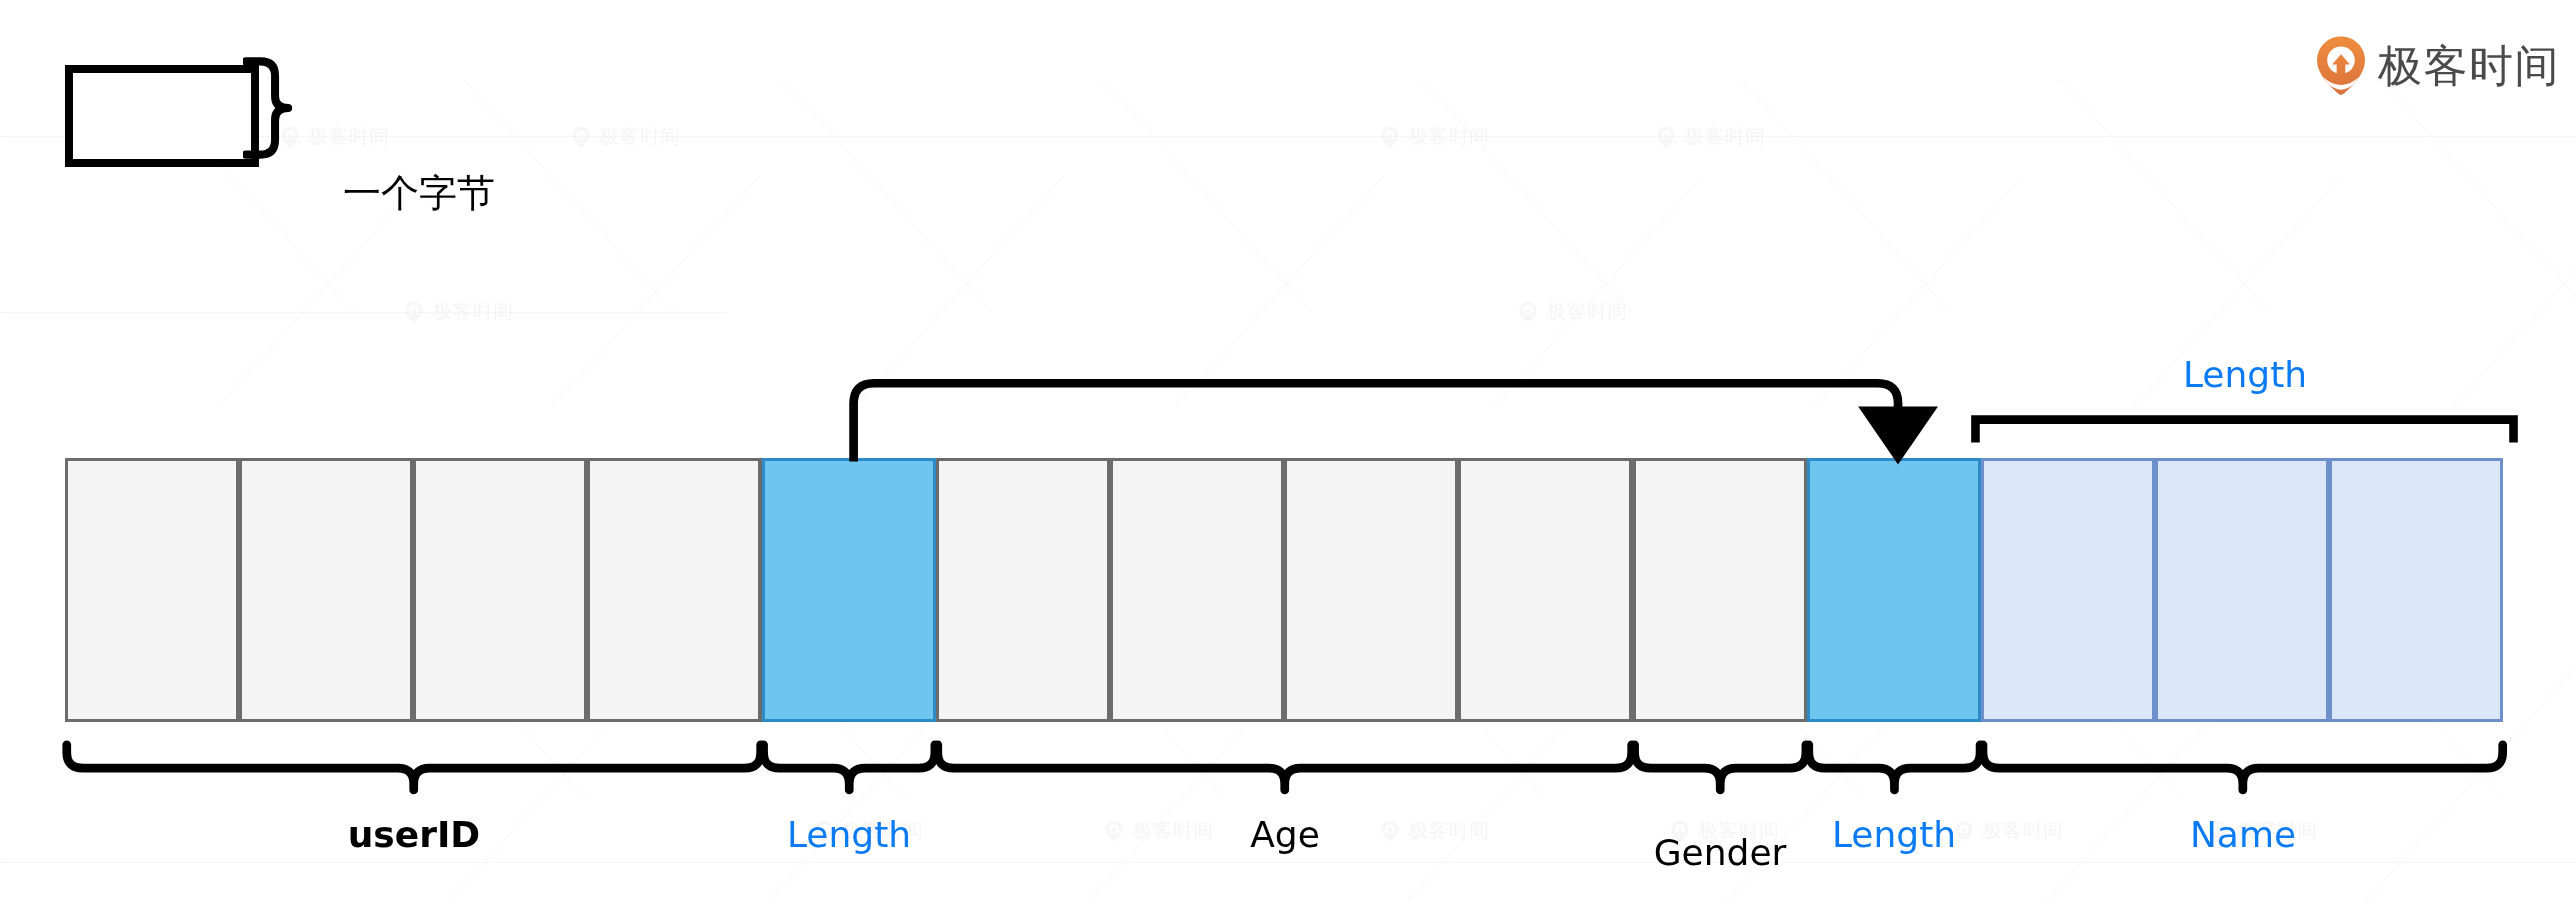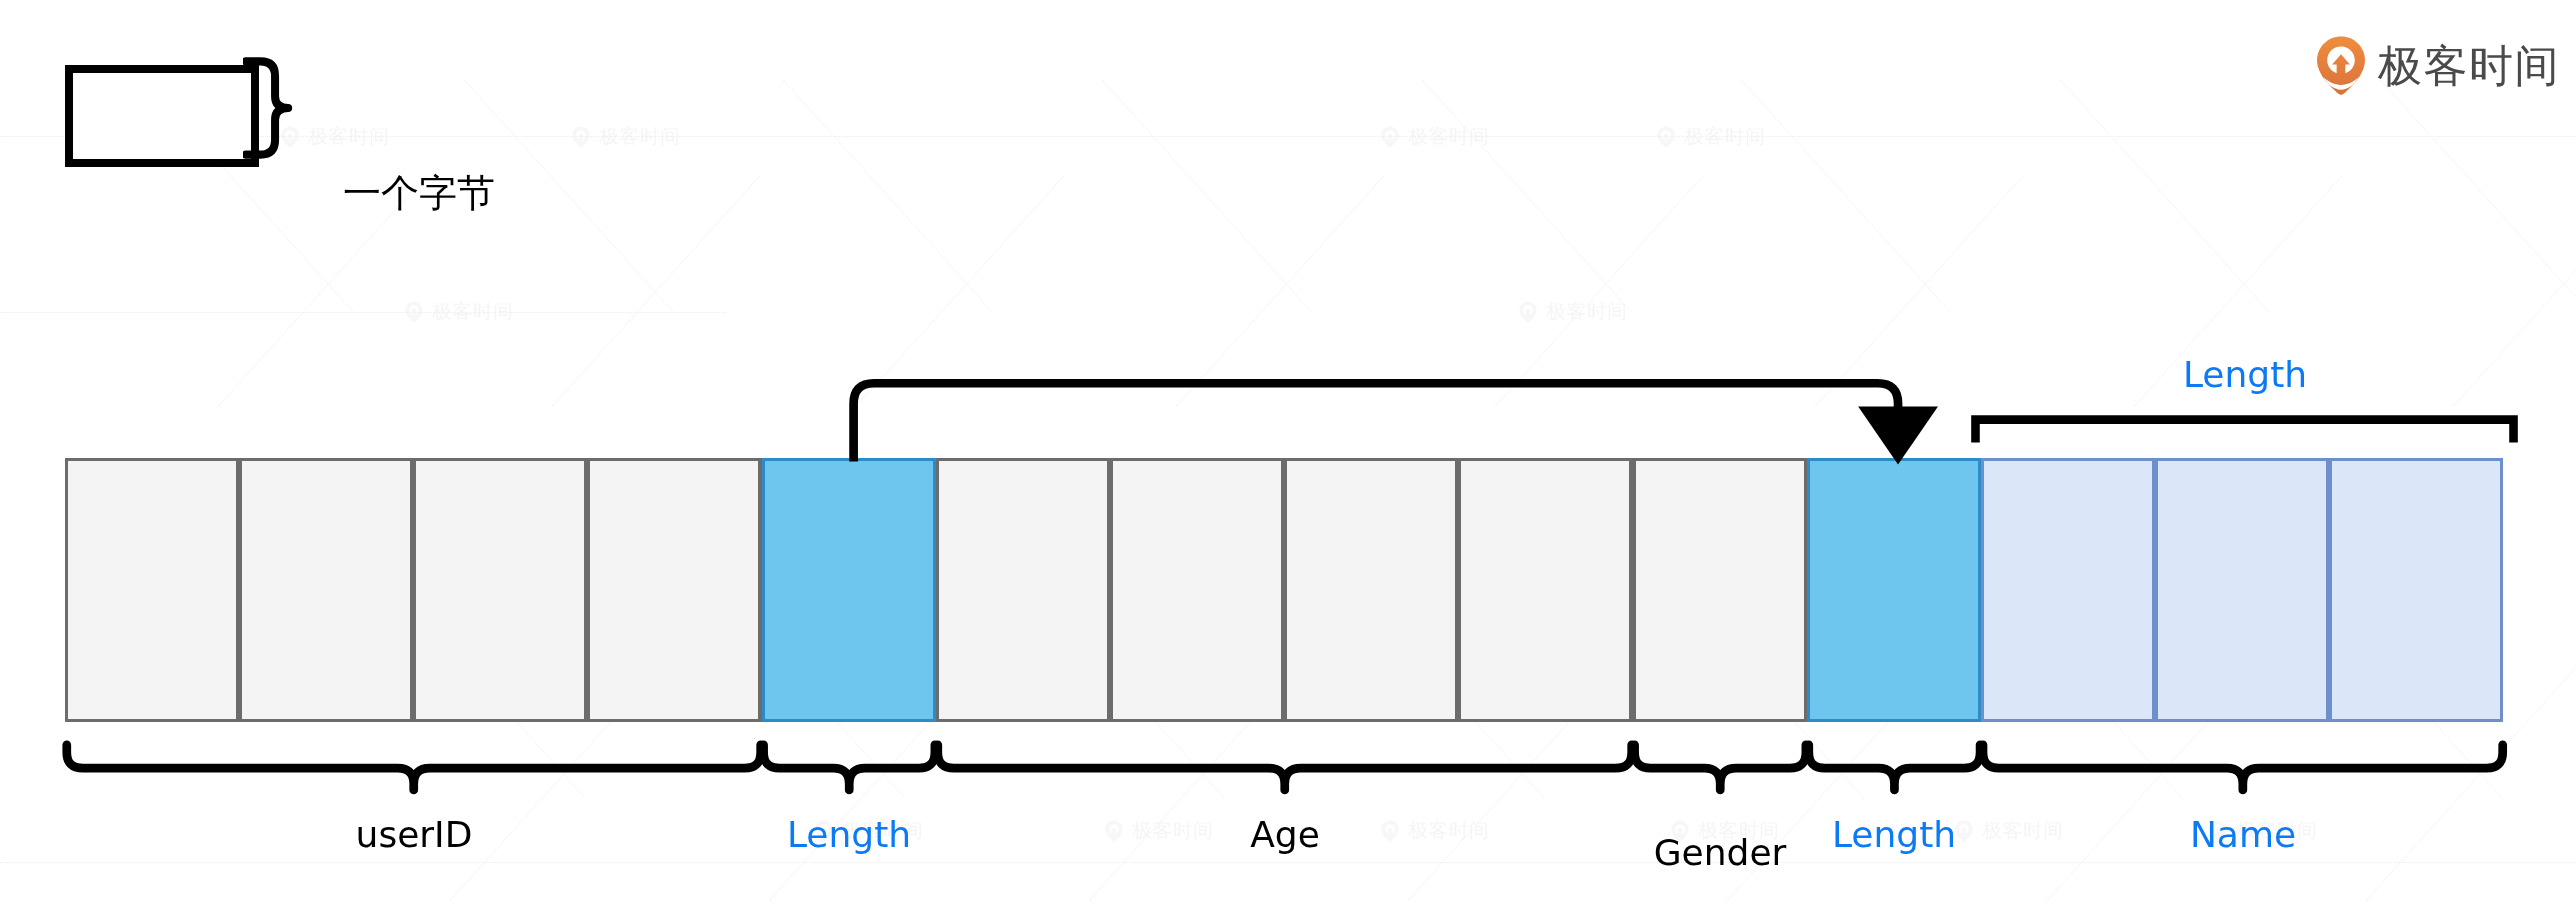--- a/index.html
+++ b/index.html
@@ -276,21 +276,21 @@
   <svg class="braces-svg" id="braces" width="2576" height="80" viewBox="0 0 3549 110">
       <path d="M92 8 V18 Q92 40 114 40 H548 Q570 40 570 62 V70 V62 Q570 40 592 40 H1026 Q1048 40 1048 18 V8" fill="none" stroke="#000" stroke-width="12" stroke-linecap="round" stroke-linejoin="round"></path>
       <path d="M1052 8 V18 Q1052 40 1074 40 H1148 Q1170 40 1170 62 V70 V62 Q1170 40 1192 40 H1266 Q1288 40 1288 18 V8" fill="none" stroke="#000" stroke-width="12" stroke-linecap="round" stroke-linejoin="round"></path>
       <path d="M1292 8 V18 Q1292 40 1314 40 H1748 Q1770 40 1770 62 V70 V62 Q1770 40 1792 40 H2226 Q2248 40 2248 18 V8" fill="none" stroke="#000" stroke-width="12" stroke-linecap="round" stroke-linejoin="round"></path>
       <path d="M2252 8 V18 Q2252 40 2274 40 H2348 Q2370 40 2370 62 V70 V62 Q2370 40 2392 40 H2466 Q2488 40 2488 18 V8" fill="none" stroke="#000" stroke-width="12" stroke-linecap="round" stroke-linejoin="round"></path>
       <path d="M2492 8 V18 Q2492 40 2514 40 H2588 Q2610 40 2610 62 V70 V62 Q2610 40 2632 40 H2706 Q2728 40 2728 18 V8" fill="none" stroke="#000" stroke-width="12" stroke-linecap="round" stroke-linejoin="round"></path>
       <path d="M2732 8 V18 Q2732 40 2754 40 H3068 Q3090 40 3090 62 V70 V62 Q3090 40 3112 40 H3426 Q3448 40 3448 18 V8" fill="none" stroke="#000" stroke-width="12" stroke-linecap="round" stroke-linejoin="round"></path>
     </svg>
 
   <div id="blabels">
-      <div class="blabel" style="left:414px;top:814px;color:#000000;">userID</div>
+      <div class="blabel" style="left:414px;top:814px;color:#000000;font-weight:bold;">userID</div>
       <div class="blabel" style="left:849px;top:814px;color:#0b7bf5;">Length</div>
       <div class="blabel" style="left:1285px;top:814px;color:#000000;">Age</div>
       <div class="blabel" style="left:1720px;top:814px;color:#000000;margin-top:18px;">Gender</div>
       <div class="blabel" style="left:1894px;top:814px;color:#0b7bf5;">Length</div>
       <div class="blabel bold" style="left:2243px;top:814px;color:#0b7bf5;">Name</div>
     </div>
 
 </div>
 
 

